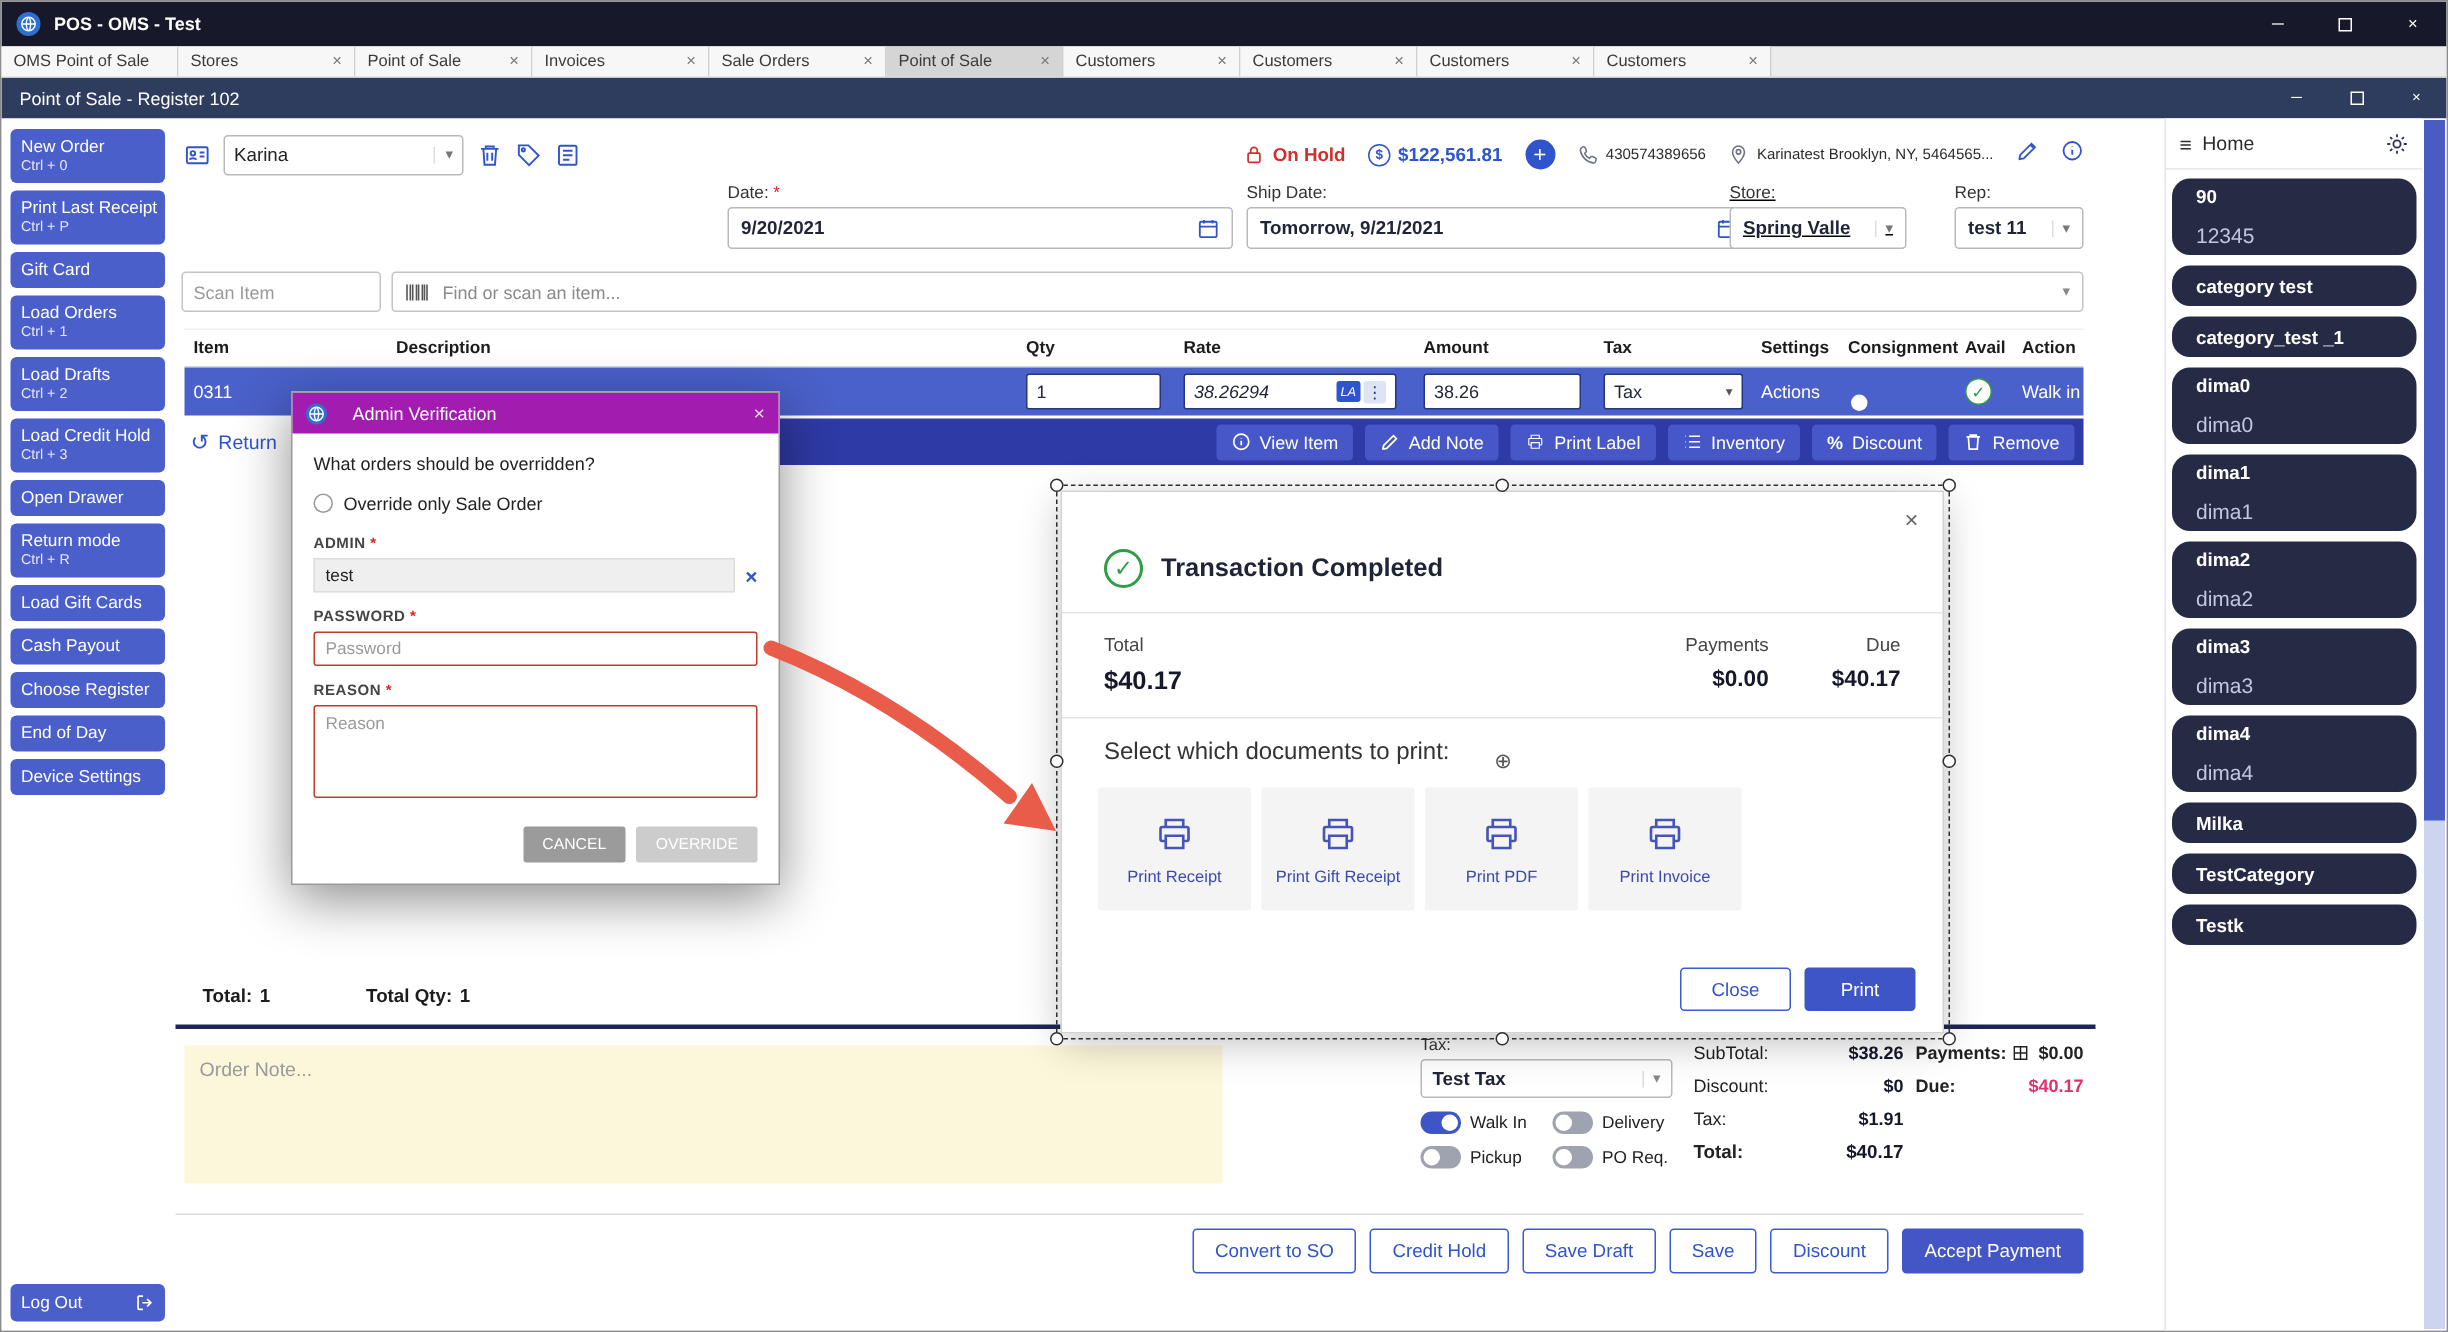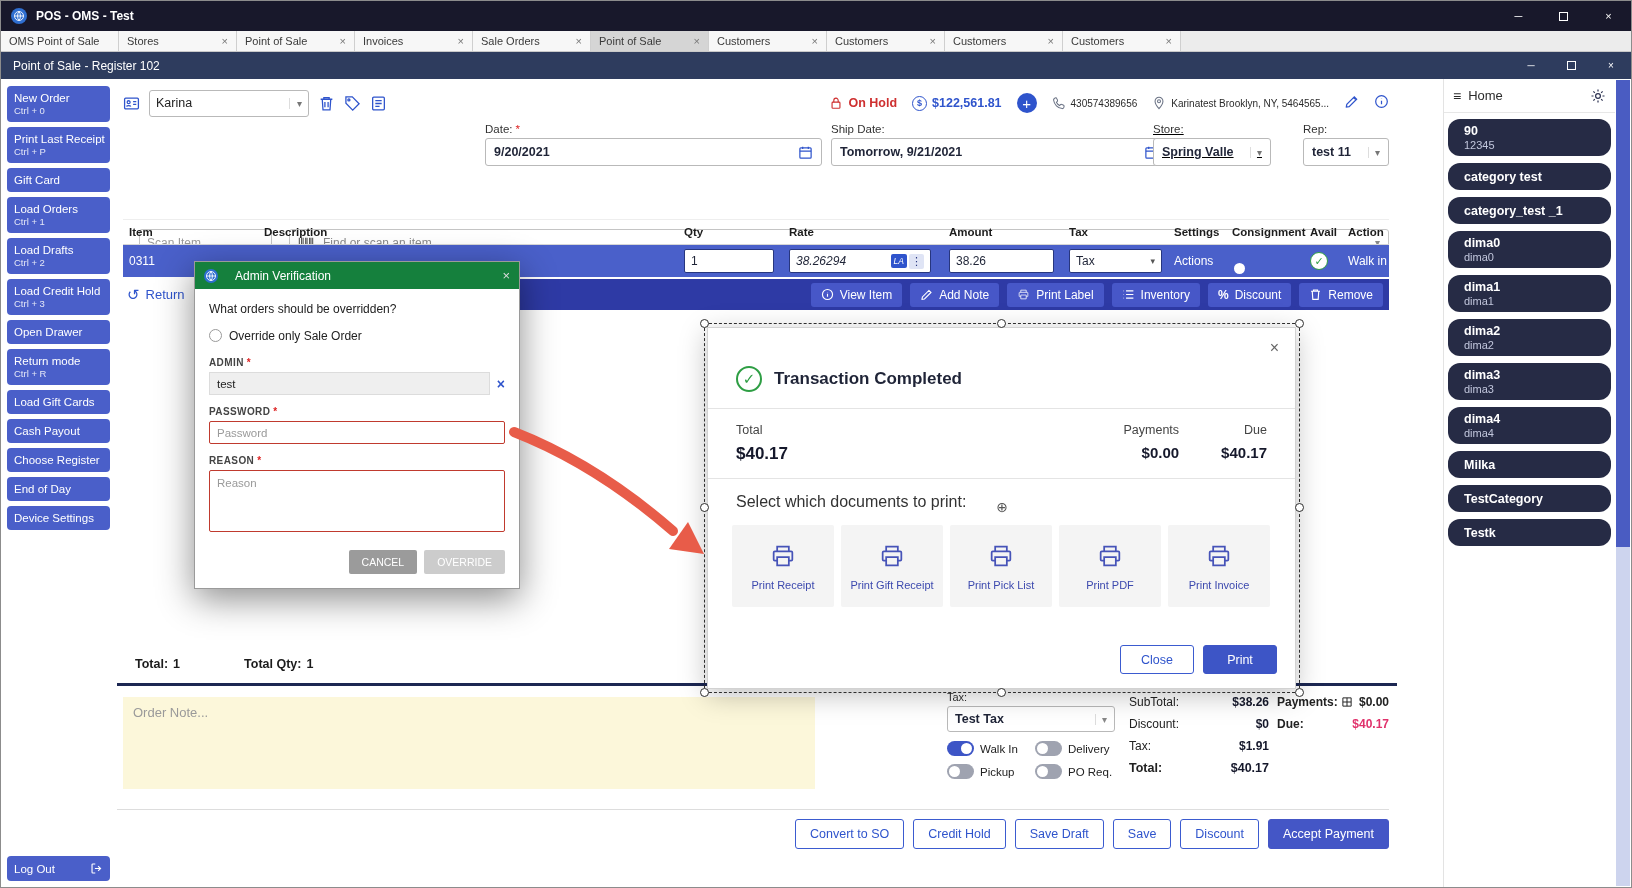--- a/index.html
+++ b/index.html
@@ -58,21 +58,21 @@
   
   .field { position:absolute; top:44px; }
   .f-label { font-size:11.5px; color:#333; margin-bottom:3px; }
   .req { color:#d22; margin-left:3px; }
   .f-box { height:28px; border:1px solid #b9b9b9; border-radius:3px; background:#fff; display:flex; align-items:center; padding:0 8px; font-size:12.5px; font-weight:bold; color:#1f2437; }
   .f-box input { border:none; outline:none; width:100%; font:inherit; color:inherit; background:transparent; }
   .cal svg { width:15px; height:15px; stroke:#2f54cc; fill:none; stroke-width:1.3; display:block; }
   .f-box .chev { margin-left:auto; color:#777; border-left:1px solid #ddd; padding-left:6px; font-size:10px; }
 
   
-  .scanrow { position:absolute; left:22px; right:8px; top:102px; height:27px; display:flex; gap:17px;margin-top:48px; }
+  .scanrow { position:absolute; left:4px; right:8px; top:102px; height:27px; display:flex; gap:7px; }
   .scan-input { width:133px; height:27px; border:1px solid #c4c4c4; border-radius:3px; padding:0 7px; font-size:12px; color:#333; }
   .scan-input::placeholder, .note-area::placeholder, .m-input::placeholder, .m-area::placeholder { color:#9a9a9a; }
   .findbox { flex:1; height:27px; border:1px solid #c4c4c4; border-radius:3px; display:flex; align-items:center; padding:0 8px; gap:9px; color:#8a8a8a; font-size:12px; }
   .findbox svg { width:16px; height:14px; stroke:#555; stroke-width:1.2; }
   .findbox .chev { margin-left:auto; color:#888; font-size:10px; }
 
   
   .tbl-head { position:absolute; left:6px; right:8px; top:140px; height:26px; display:grid; grid-template-columns:135px 420px 105px 160px 120px 105px 58px 78px 38px 53px; align-items:center; border-bottom:1px solid #d6d6d6; border-top:1px solid #eee; }
   .th { font-size:11.5px; font-weight:bold; color:#1c1c1c; padding-left:6px; white-space:nowrap; }
   .tbl-row { position:absolute; left:6px; right:8px; top:166px; height:32px; background:#4a60ca; display:grid; grid-template-columns:135px 420px 105px 160px 120px 105px 58px 78px 38px 53px; align-items:center; color:#fff; }
@@ -132,21 +132,21 @@
   .ft-btn.primary { background:#4456c6; border-color:#4456c6; color:#fff; }
 
   
   .rpanel { position:absolute; right:16px; width:172px; top:0; bottom:0; background:#fff; border-left:1px solid #e3e3e3; }
   .rp-head { height:34px; display:flex; align-items:center; gap:7px; padding:0 9px; border-bottom:1px solid #e7e7e7; font-size:13px; color:#2b2b2b; }
   .rp-head .menu-ic { font-size:14px; color:#2b2b2b; }
   .rp-head svg { width:16px; height:16px; stroke:#2b3150; fill:none; stroke-width:1.2; margin-left:auto; }
   .tiles { padding:6px 4px; display:flex; flex-direction:column; gap:7px; }
   .tile { background:#262b45; border-radius:12px; padding:5px 16px; min-height:27px; display:flex; flex-direction:column; justify-content:center; }
   .t-title { font-size:12.5px; font-weight:bold; color:#fff; }
-  .t-sub { font-size:11px; color:#c2c7dd; margin-top:1px; }
+  .t-sub { font-size:14px; color:#c2c7dd; margin-top:11px; }
   .t-sub:empty { display:none; }
 
   
   .vscroll { position:absolute; right:1px; top:79px; bottom:1px; width:14px; background:#cdd4ee; }
   .vthumb { position:absolute; left:0; right:0; top:0; height:58%; background:#4a5cc2; }
 
   
   .receipt { position:absolute; left:706px; top:326px; width:589px; height:362px; background:#fff; border:1px solid #d2d2d2; box-shadow:0 6px 26px rgba(0,0,0,.25); z-index:20; }
   .rc-close { position:absolute; top:11px; right:16px; color:#666; font-size:16px; }
   .rc-head { display:flex; align-items:center; gap:12px; padding:38px 28px 16px 28px; border-bottom:1px solid #e4e4e4; }
@@ -167,21 +167,21 @@
   .rc-btn { width:74px; height:29px; border:1px solid #3b5bd0; border-radius:3px; background:#fff; color:#2f54cc; font-size:12.5px; display:flex; align-items:center; justify-content:center; }
   .rc-btn.primary { background:#3d55c6; border-color:#3d55c6; color:#fff; }
 
   
   .sel { position:absolute; left:703px; top:322px; width:596px; height:370px; border:1px dashed #2e2e2e; z-index:25; pointer-events:none; }
   .hnd { position:absolute; width:9px; height:9px; border-radius:50%; background:#fff; border:1.2px solid #2e2e2e; }
   .hc { position:absolute; left:50%; top:50%; transform:translate(-50%,-50%); width:16px; height:16px; border-radius:50%; background:#fff; color:#555; font-size:14px; line-height:15px; text-align:center; }
 
   
   .modal { position:absolute; left:193px; top:260px; width:326px; background:#fff; border:1px solid #9a9a9a; box-shadow:0 10px 34px rgba(0,0,0,.45); z-index:30; }
-  .m-title { height:27px; background:#15803d; color:#fff; display:flex; align-items:center; gap:8px; padding:0 9px; font-size:12px; }
+  .m-title { height:27px; background:#a21caf; color:#fff; display:flex; align-items:center; gap:8px; padding:0 9px; font-size:12px; }
   .m-title .mx { margin-left:auto; font-size:13px; color:#ddd; }
   .m-body { padding:13px 14px 14px 14px; }
   .m-q { font-size:12px; color:#222; margin-bottom:9px; }
   .radio-row { display:flex; align-items:center; gap:7px; font-size:12px; color:#222; height:21px; }
   .radio { width:13px; height:13px; border-radius:50%; border:1.4px solid #9a9a9a; position:relative; }
   .radio.sel { border-color:#2f5fd0; }
   .radio.sel::after { content:""; position:absolute; inset:2px; border-radius:50%; background:#2f5fd0; }
   .m-lab { font-size:10px; letter-spacing:.4px; color:#444; margin:11px 0 4px 0; font-weight:bold; }
   .admin-row { display:flex; align-items:center; gap:7px; }
   .m-input { flex:1; height:23px; border:1px solid #dcdcdc; background:#efefef; font-size:11.5px; padding:0 7px; color:#222; outline:none; }
@@ -715,26 +715,20 @@
       <div class="p-tile">
         <svg viewBox="0 0 24 24">
             <path d="M7 8V4h10v4M7 16H5a1 1 0 0 1-1-1v-6a1 1 0 0 1 1-1h14a1 1 0 0 1 1 1v6a1 1 0 0 1-1 1h-2M7 13h10v7H7z"></path>
           </svg>
         <span class="pl2">Print Gift Receipt</span>
       </div>
       <div class="p-tile">
         <svg viewBox="0 0 24 24">
             <path d="M7 8V4h10v4M7 16H5a1 1 0 0 1-1-1v-6a1 1 0 0 1 1-1h14a1 1 0 0 1 1 1v6a1 1 0 0 1-1 1h-2M7 13h10v7H7z"></path>
           </svg>
-        <span class="pl2">Print Pick List</span>
-      </div>
-      <div class="p-tile">
-        <svg viewBox="0 0 24 24">
-            <path d="M7 8V4h10v4M7 16H5a1 1 0 0 1-1-1v-6a1 1 0 0 1 1-1h14a1 1 0 0 1 1 1v6a1 1 0 0 1-1 1h-2M7 13h10v7H7z"></path>
-          </svg>
         <span class="pl2">Print PDF</span>
       </div>
       <div class="p-tile">
         <svg viewBox="0 0 24 24">
             <path d="M7 8V4h10v4M7 16H5a1 1 0 0 1-1-1v-6a1 1 0 0 1 1-1h14a1 1 0 0 1 1 1v6a1 1 0 0 1-1 1h-2M7 13h10v7H7z"></path>
           </svg>
         <span class="pl2">Print Invoice</span>
       </div>
     </div>
     <div class="rc-foot">

